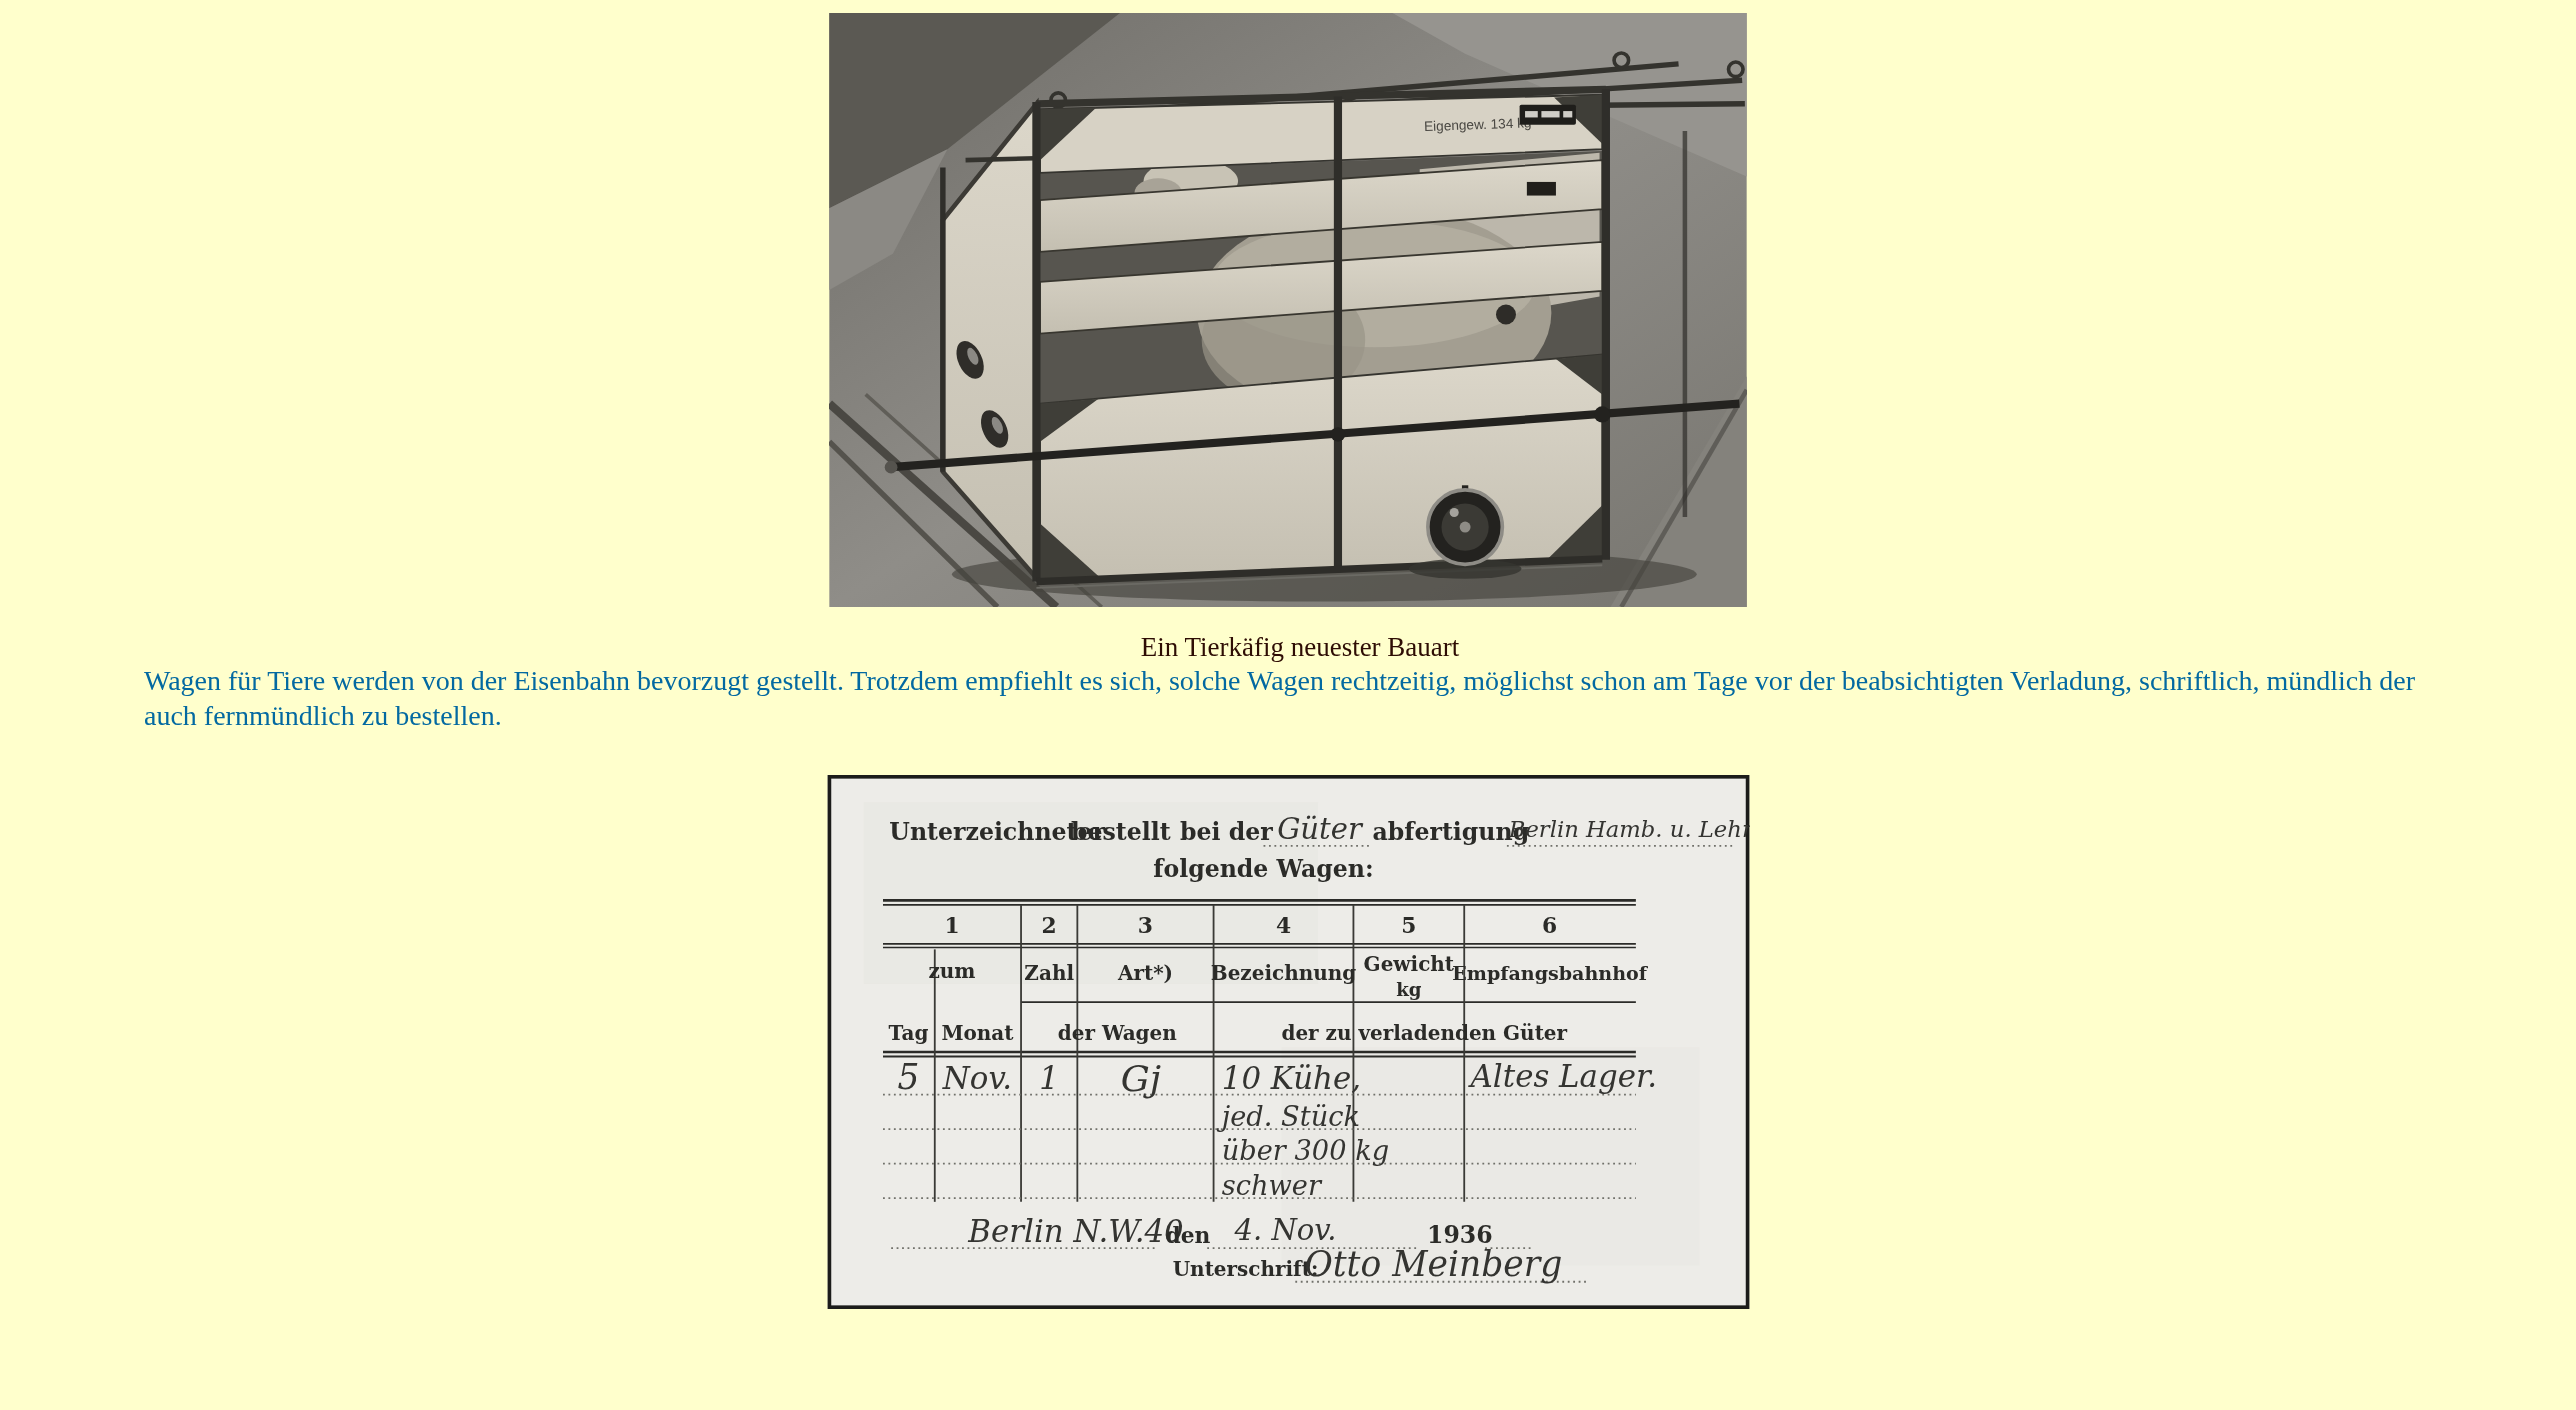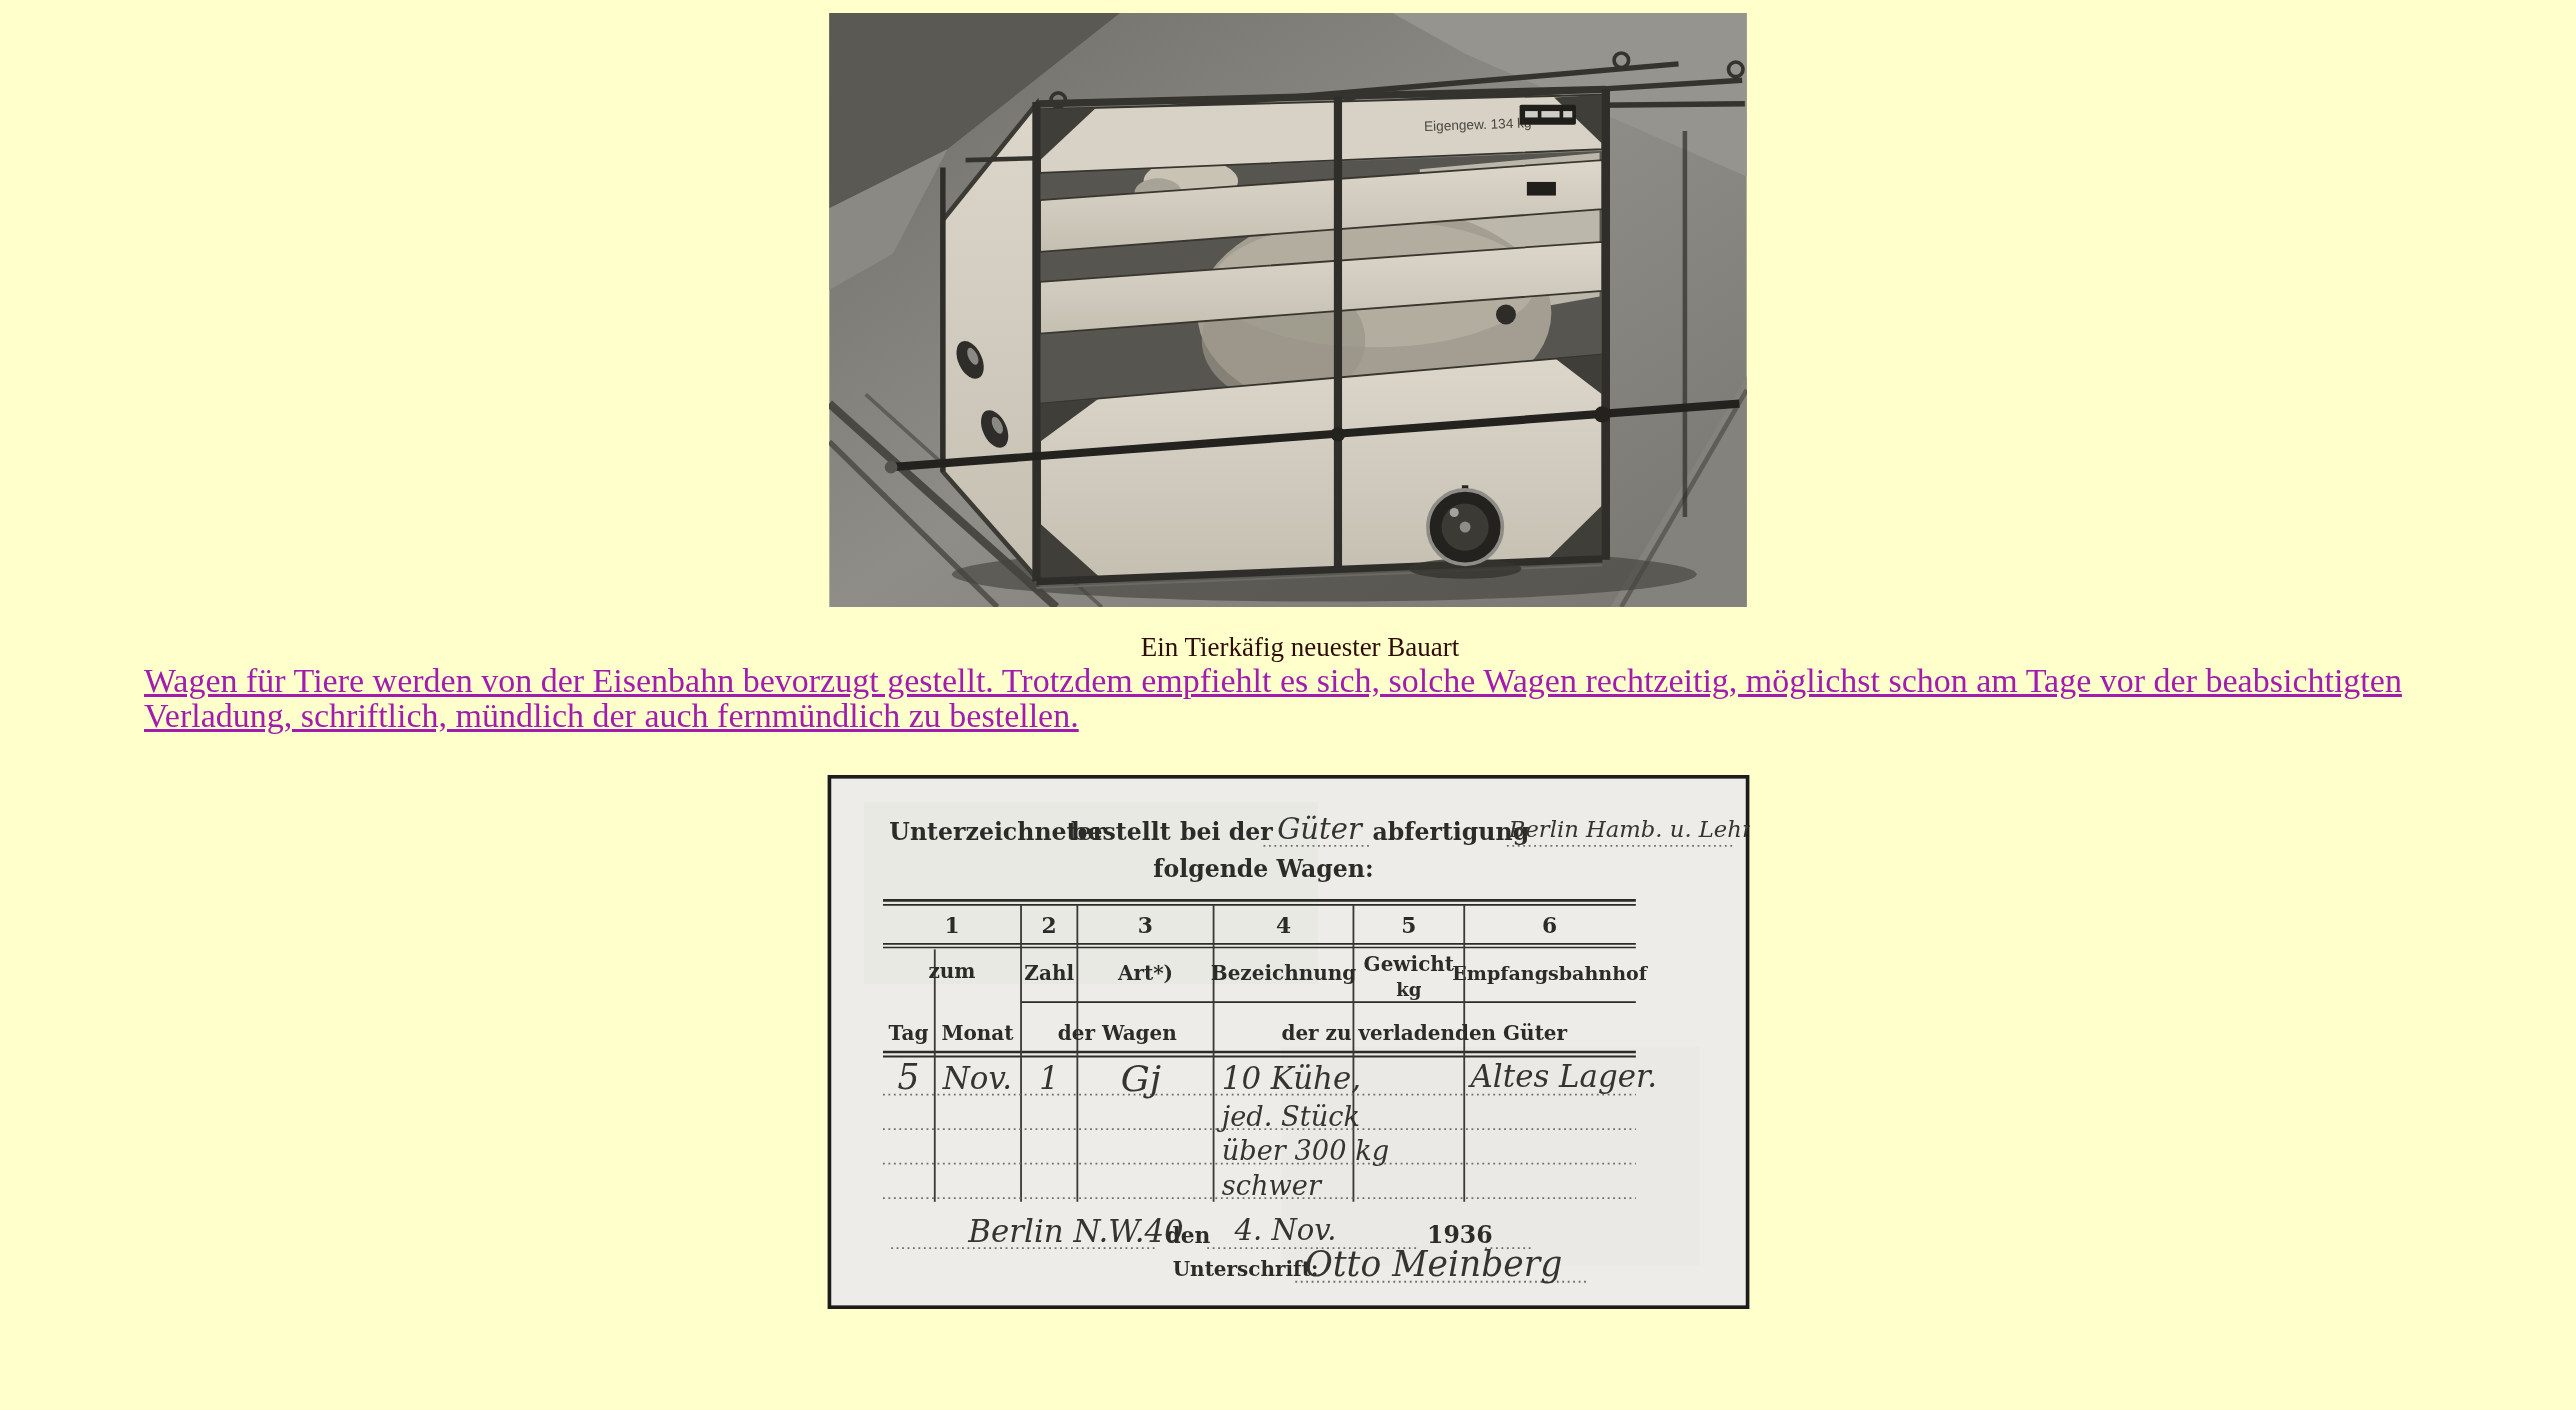--- a/index.html
+++ b/index.html
@@ -19,26 +19,25 @@
     padding-left:24px;
   }
   .content{margin:0 144px;}
   h1.headline{
     font-size:37px;
     font-weight:normal;
     margin:42px 0 9px 0;
     color:#2e0d04;
   }
   p.bodytext{
-    font-size:34px;
+    font-size:28px;
     line-height:35px;
     margin:0;
     max-width:2289px;
-    color:#a21caf;
-    text-decoration:underline;
+    color:#0369a1;
   }
   .form-wrap{width:923px;margin:42px auto 16px auto;}
   .form-wrap svg{display:block;}
 
   
   .printed{font-family:"DejaVu Serif", serif;font-weight:bold;fill:#2b2b28;}
   .hw{font-family:"DejaVu Serif", serif;font-style:italic;fill:#343431;}
   .rule{stroke:#2b2b28;}
   .dotted{stroke:#70706a;stroke-width:2;stroke-dasharray:2,4;}
   .vline{stroke:#3a3a36;stroke-width:2;}

